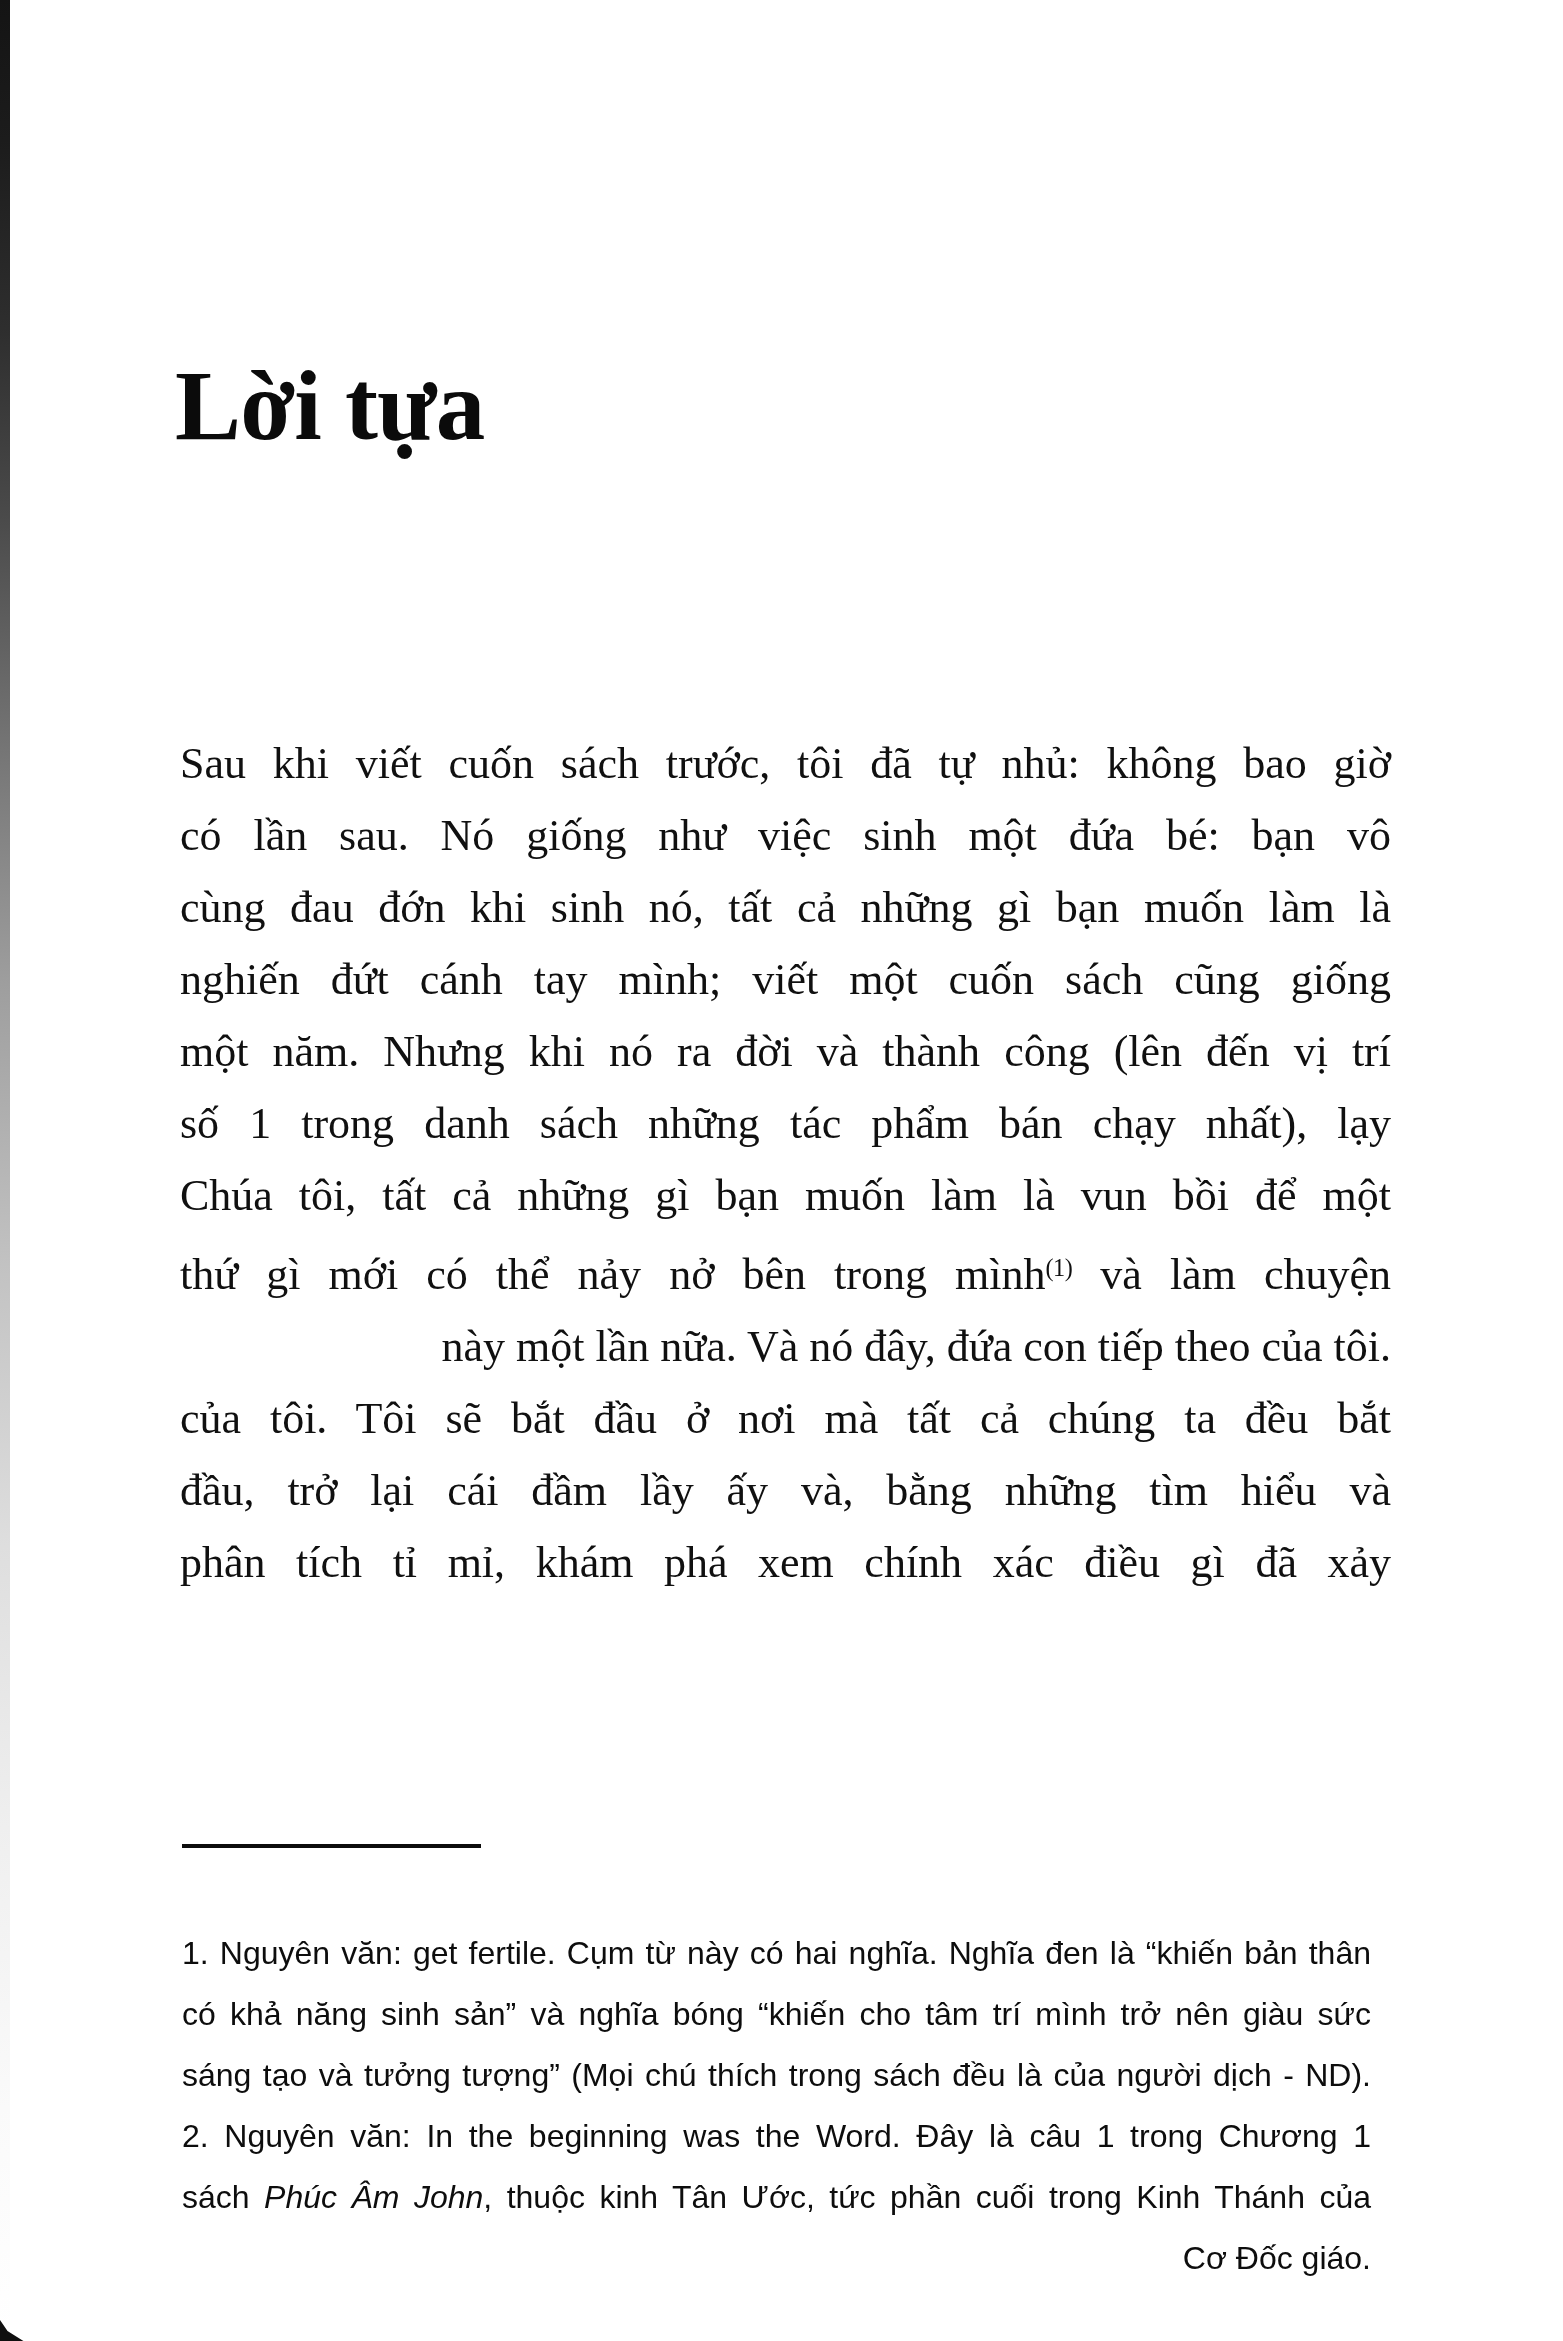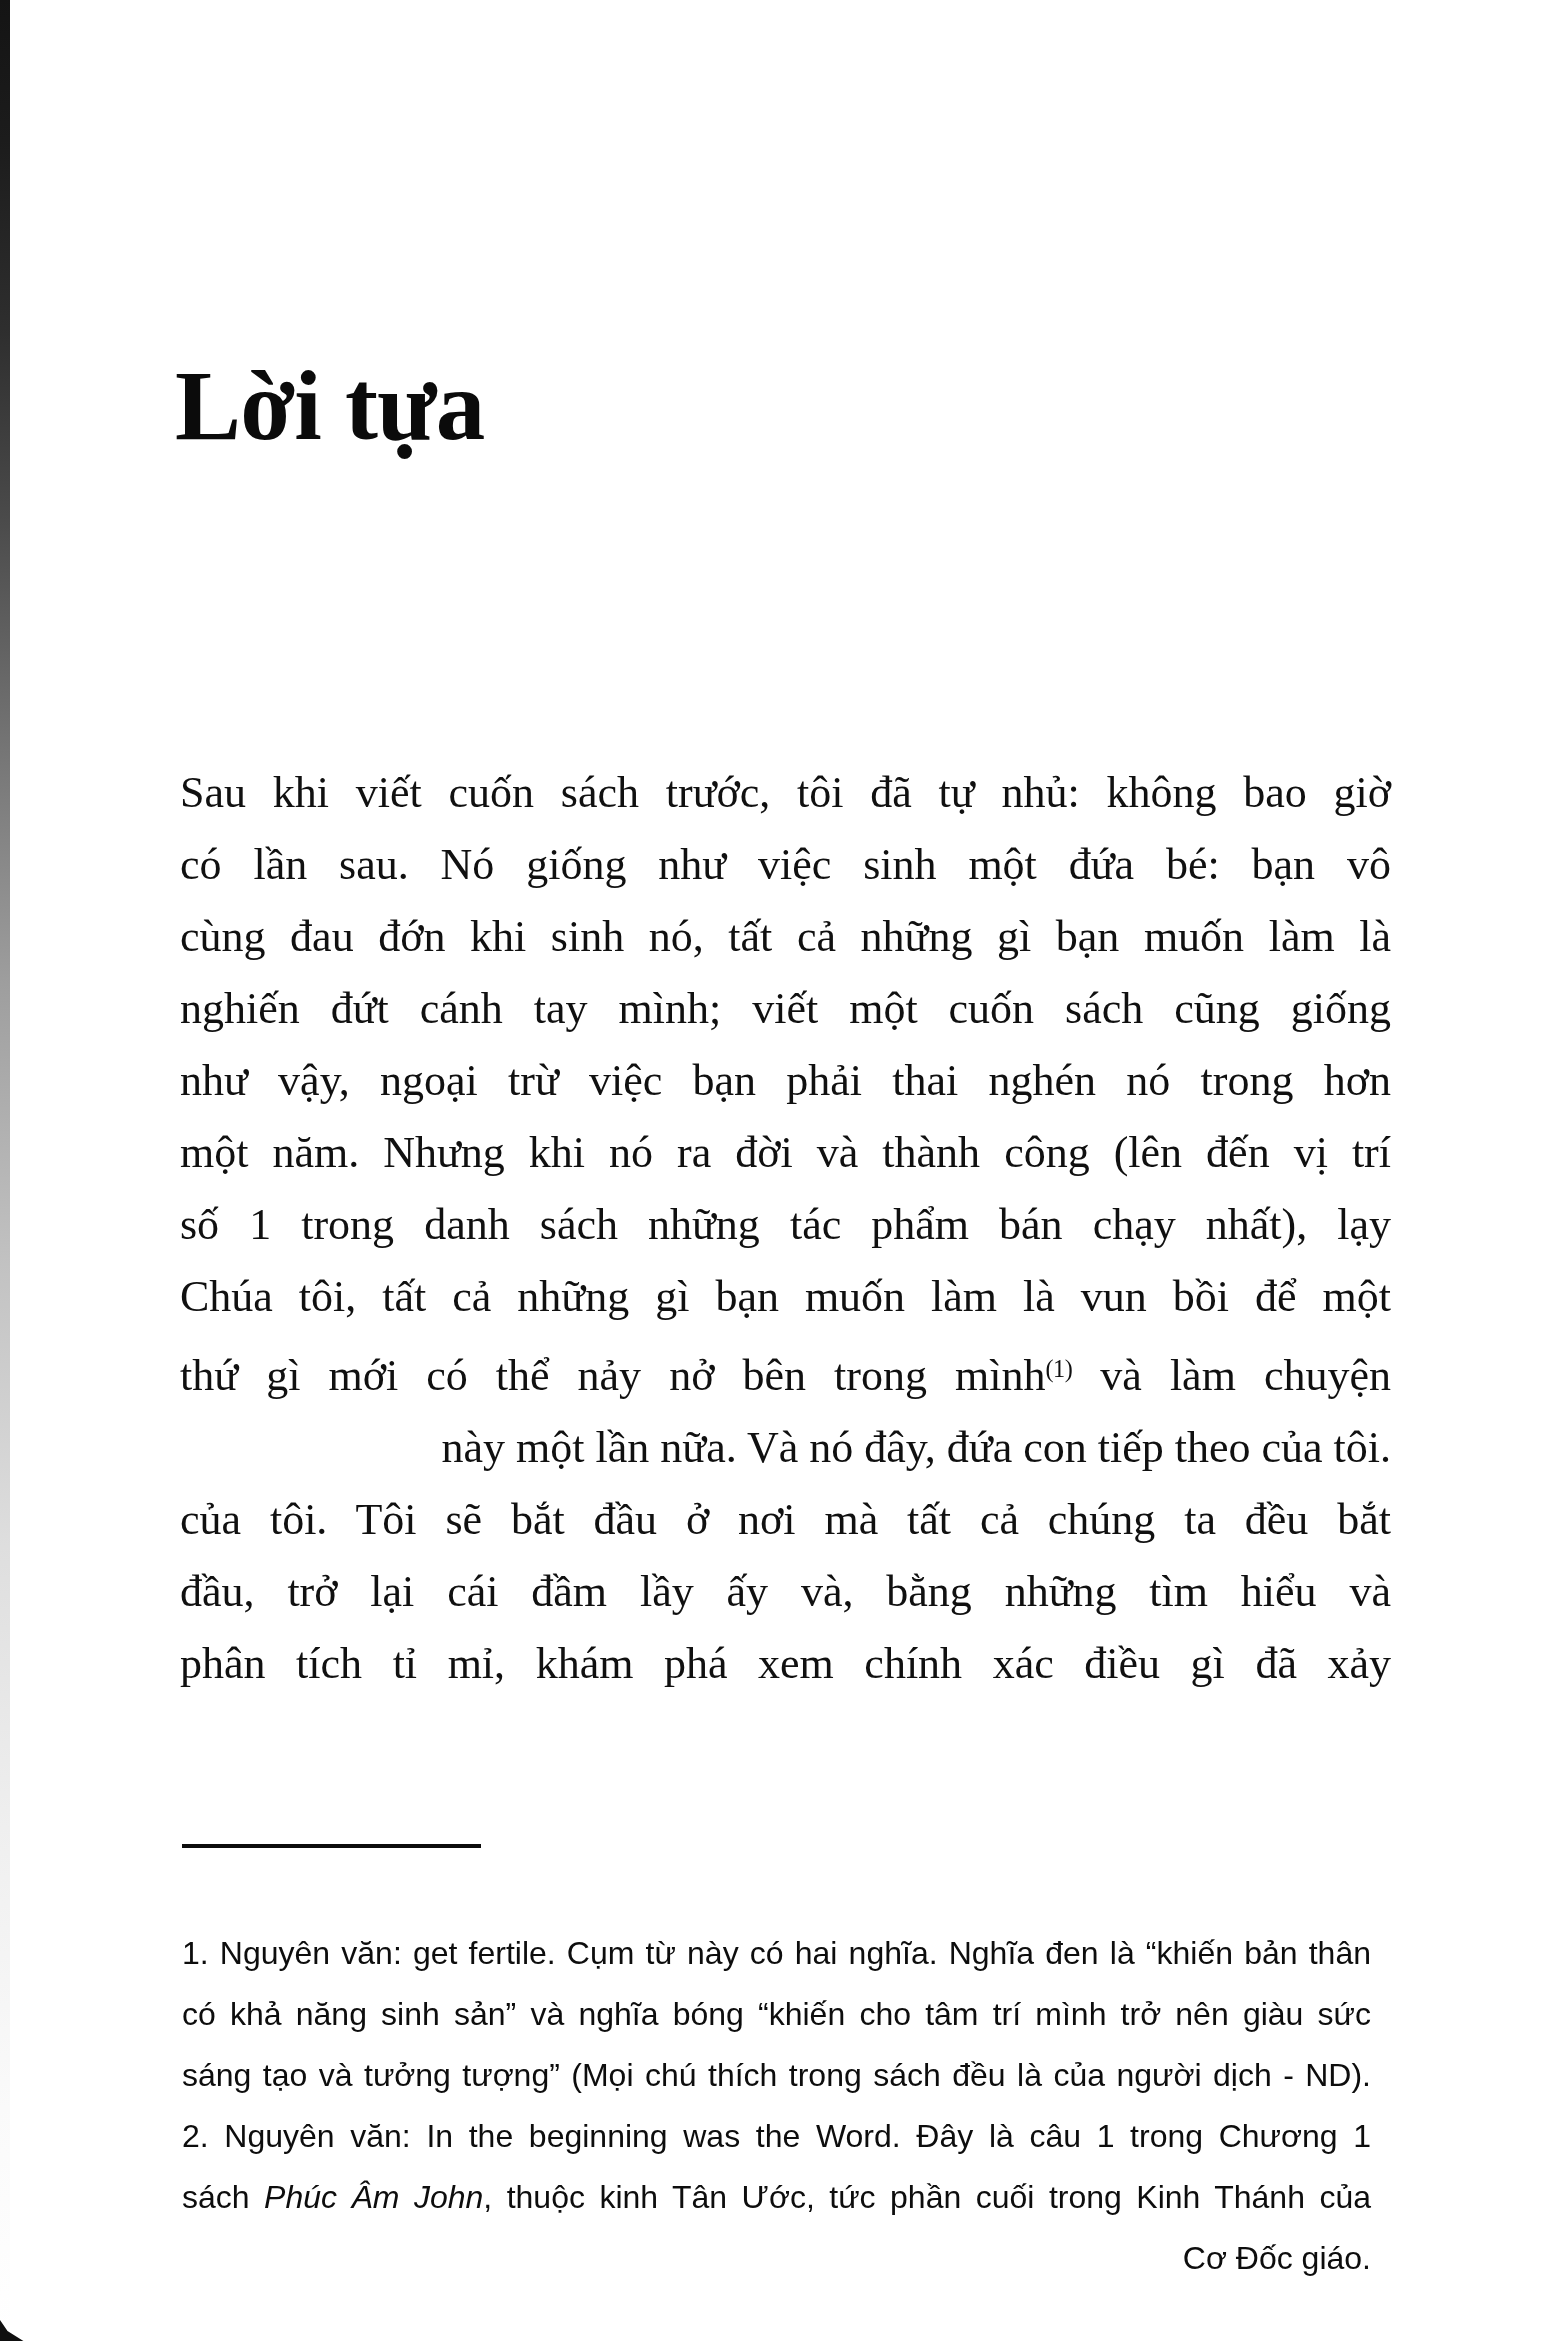--- a/index.html
+++ b/index.html
@@ -39,21 +39,21 @@
     margin: 0;
     font-family: "Liberation Serif", serif;
     font-weight: bold;
     font-size: 99px;
     line-height: 109px;
     letter-spacing: -0.8px;
     color: #0b0b0b;
   }
   .body-text {
     position: absolute;
-    left: 180px; top: 757px;
+    left: 180px; top: 728px;
     width: 1211px;
     font-family: "Liberation Serif", serif;
     font-size: 44px;
     line-height: 72px;
     color: #101010;
   }
   .footnote-rule {
     position: absolute;
     left: 182px; top: 1844px;
     width: 299px; height: 4.2px;
@@ -88,21 +88,20 @@
   <div class="binding"></div>
   <div class="binding-corner"></div>
 
   <h1 class="title">Lời tựa</h1>
 
   <div class="body-text">
       <div class="line just"><span>Sau khi viết cuốn sách trước, tôi đã tự nhủ: không bao giờ</span></div>
       <div class="line just"><span>có lần sau. Nó giống như việc sinh một đứa bé: bạn vô</span></div>
       <div class="line just"><span>cùng đau đớn khi sinh nó, tất cả những gì bạn muốn làm là</span></div>
       <div class="line just"><span>nghiến đứt cánh tay mình; viết một cuốn sách cũng giống</span></div>
-      <div class="line just"><span>như vậy, ngoại trừ việc bạn phải thai nghén nó trong hơn</span></div>
       <div class="line just"><span>một năm. Nhưng khi nó ra đời và thành công (lên đến vị trí</span></div>
       <div class="line just"><span>số 1 trong danh sách những tác phẩm bán chạy nhất), lạy</span></div>
       <div class="line just"><span>Chúa tôi, tất cả những gì bạn muốn làm là vun bồi để một</span></div>
       <div class="line just"><span>thứ gì mới có thể nảy nở bên trong mình</span><span class="sup">(1)</span><span> và làm chuyện</span></div>
       <div class="line"><span>này một lần nữa. Và nó đây, đứa con tiếp theo của tôi.</span></div>
       <div class="line just"><span>của tôi. Tôi sẽ bắt đầu ở nơi mà tất cả chúng ta đều bắt</span></div>
       <div class="line just"><span>đầu, trở lại cái đầm lầy ấy và, bằng những tìm hiểu và</span></div>
       <div class="line just"><span>phân tích tỉ mỉ, khám phá xem chính xác điều gì đã xảy</span></div>
     </div>
 

